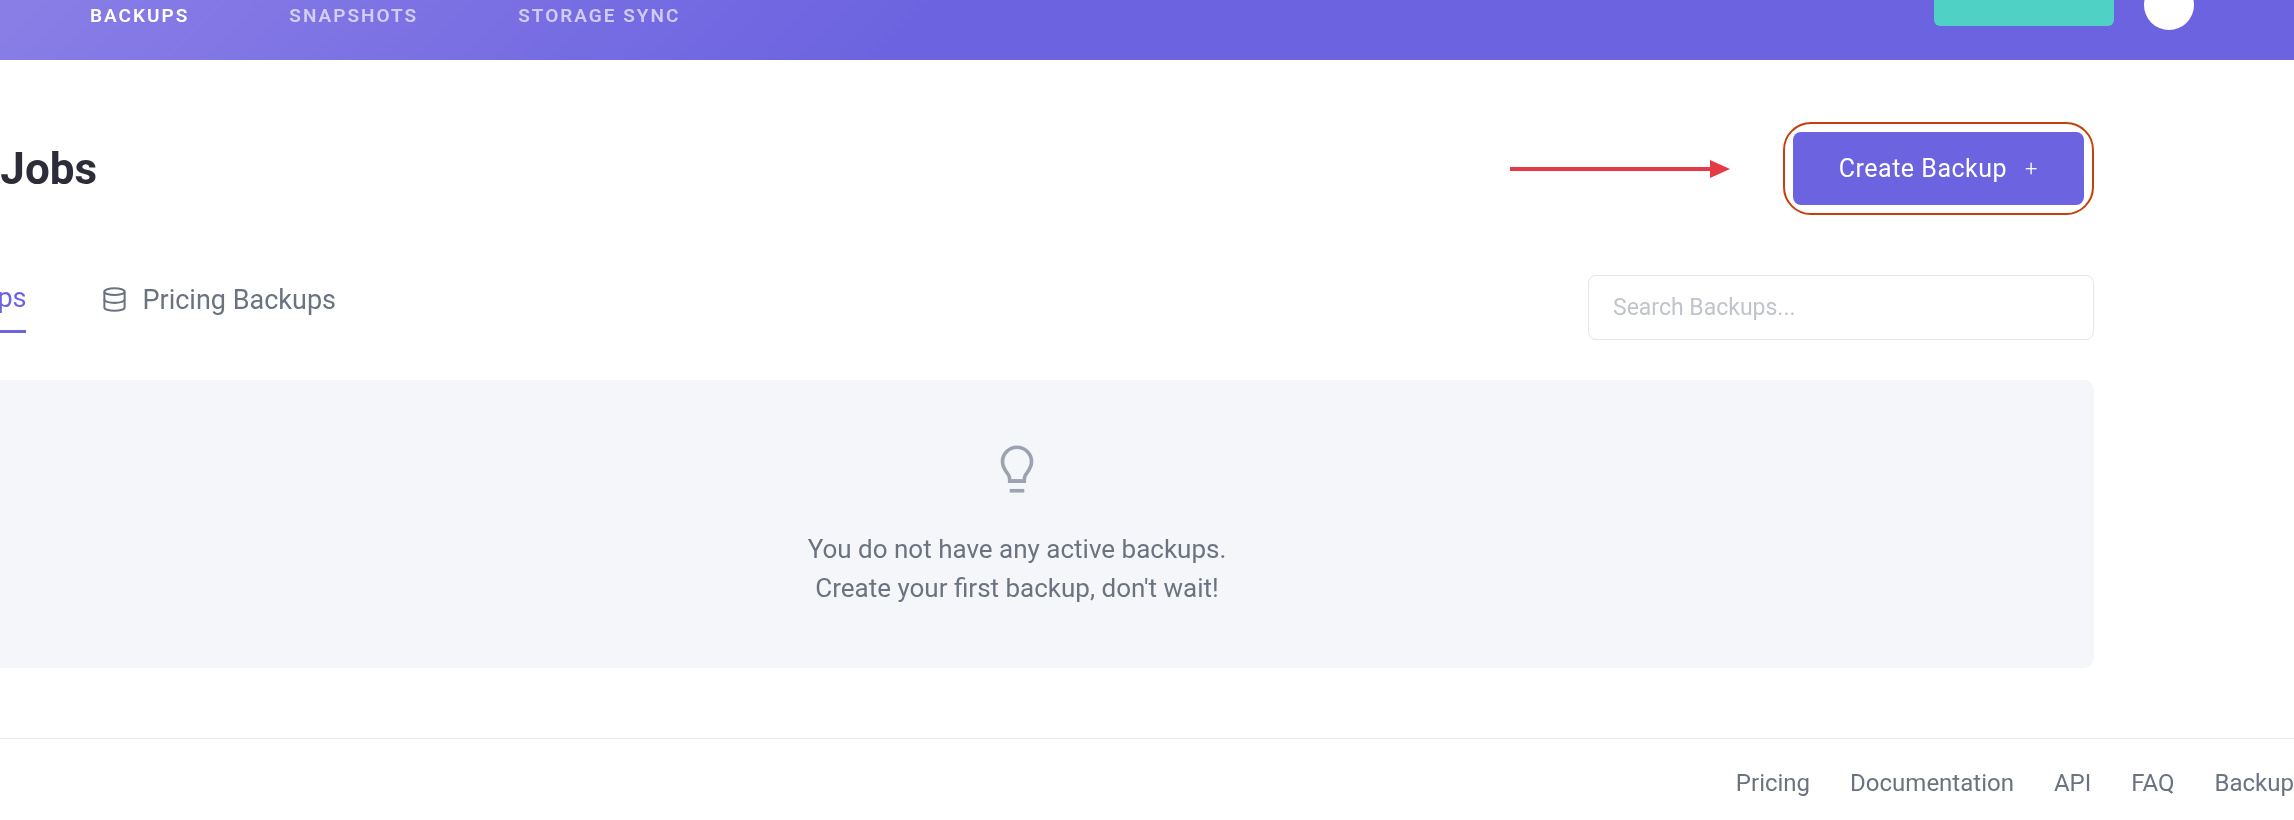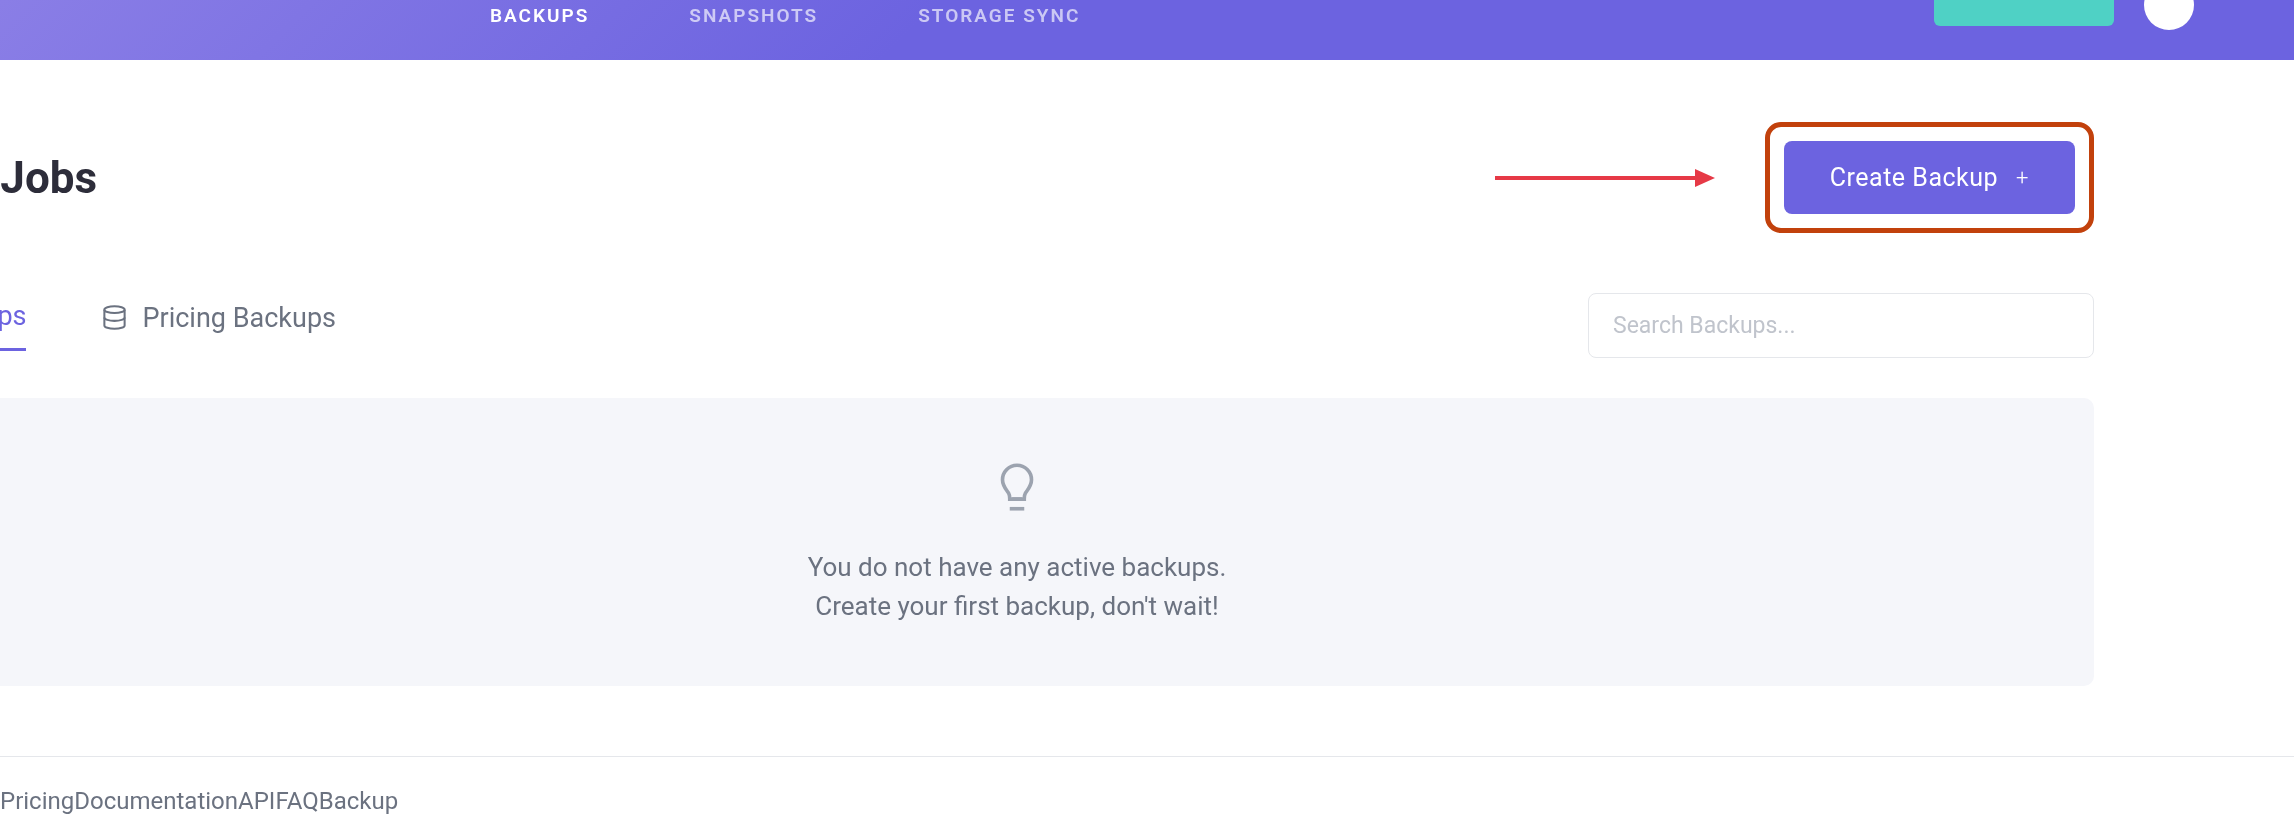--- a/index.html
+++ b/index.html
@@ -20,21 +20,20 @@
       height: 60px;
       display: flex;
       align-items: flex-start;
       padding: 0 90px;
       position: relative;
     }
     .nav-left {
       display: flex;
       align-items: center;
       gap: 100px;
-      margin-left: 400px;
     }
     .nav-item {
       color: rgba(255,255,255,0.65);
       font-size: 19px;
       font-weight: 600;
       letter-spacing: 2px;
       cursor: pointer;
       padding-top: 4px;
     }
     .nav-item.active {
@@ -68,23 +67,23 @@
       padding: 62px 200px 40px 0;
     }
     .page-title {
       font-size: 44px;
       font-weight: 700;
       color: #2d2d3a;
       margin-left: -60px;
     }
     .create-btn-wrapper {
       position: relative;
-      border: 5px solid #c2410c;
-      border-radius: 16px;
-      padding: 14px;
+      border: 2px solid #c2410c;
+      border-radius: 28px;
+      padding: 8px;
     }
     .create-btn {
       background: #6c63e0;
       color: #fff;
       border: none;
       padding: 22px 46px;
       font-size: 25px;
       font-weight: 400;
       border-radius: 8px;
       cursor: pointer;
@@ -158,21 +157,22 @@
     .empty-text {
       font-size: 26px;
       color: #6b7280;
       line-height: 1.5;
     }
     .footer {
       border-top: 1px solid #e5e7eb;
       margin-top: 70px;
       padding-top: 30px;
       display: flex;
-      justify-content: flex-start;
+      justify-content: flex-end;
+      gap: 40px;
     }
     .footer-link {
       color: #6b7280;
       font-size: 24px;
       cursor: pointer;
     }
   </style>
 </head>
 <body>
 

